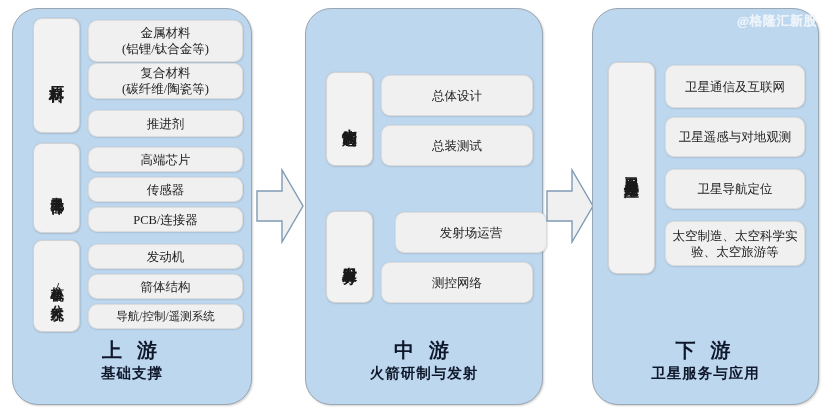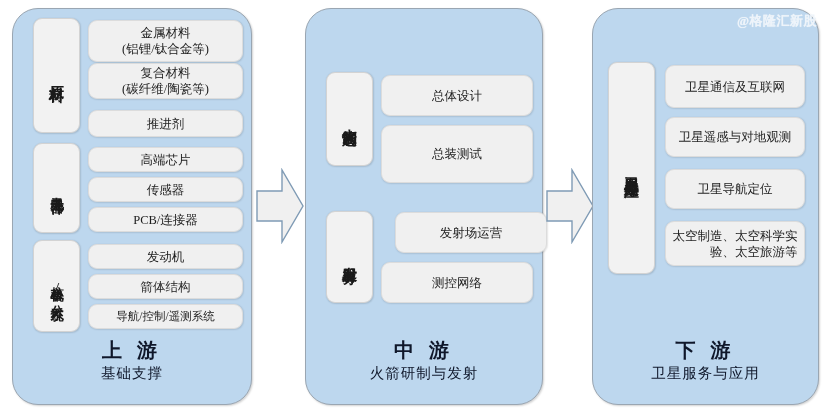--- a/index.html
+++ b/index.html
@@ -93,21 +93,21 @@
   .stage-caption .big {
     display: block;
     font-size: 20px;
     font-weight: bold;
     letter-spacing: 5px;
     line-height: 1.25;
   }
   .stage-caption .sub {
     display: block;
     font-size: 14.5px;
-    font-weight: normal;
+    font-weight: bold;
     letter-spacing: 1px;
     line-height: 1.5;
   }
 
   
   .arrow {
     position: absolute;
     top: 168px;
     width: 48px;
     height: 76px;
@@ -168,21 +168,21 @@
       <polygon points="1,23 26,23 26,2 47,38 26,74 26,53 1,53" fill="#f0f0f0" stroke="#7f9bb5" stroke-width="1.4" stroke-linejoin="miter"></polygon>
     </svg>
   </div>
 
   <div class="stage" id="stage-midstream"></div>
 
   <div class="group-label" style="left:326px; top:72px; width:47px; height:94px;">
     <span class="vtext">火箭制造</span>
   </div>
   <div class="item" style="left:381px; top:75px; width:152px; height:41px;">总体设计</div>
-  <div class="item" style="left:381px; top:125px; width:152px; height:58px;">总装测试</div>
+  <div class="item" style="left:381px; top:125px; width:152px; height:41px;">总装测试</div>
 
   <div class="group-label" style="left:326px; top:211px; width:47px; height:92px;">
     <span class="vtext">发射服务</span>
   </div>
   <div class="item" style="left:381px; top:212px; width:152px; height:41px;margin-left:14px;">发射场运营</div>
   <div class="item" style="left:381px; top:262px; width:152px; height:41px;">测控网络</div>
 
   <div class="stage-caption" style="left:305px; top:338px; width:238px;">
     <span class="big">中 游</span>
     <span class="sub">火箭研制与发射</span>
@@ -195,21 +195,21 @@
   </div>
 
   <div class="stage" id="stage-downstream"></div>
 
   <div class="group-label" style="left:608px; top:62px; width:47px; height:212px;">
     <span class="vtext" style="font-size:15px;">卫星服务及应用</span>
   </div>
   <div class="item" style="left:665px; top:65px; width:140px; height:43px;">卫星通信及互联网</div>
   <div class="item" style="left:665px; top:117px; width:140px; height:40px;">卫星遥感与对地观测</div>
   <div class="item" style="left:665px; top:169px; width:140px; height:40px;">卫星导航定位</div>
-  <div class="item" style="left:665px; top:221px; width:140px; height:45px;text-align:right;">太空制造、太空科学实
+  <div class="item" style="left:665px; top:221px; width:140px; height:45px;">太空制造、太空科学实
 验、太空旅游等</div>
 
   <div class="stage-caption" style="left:592px; top:338px; width:227px;">
     <span class="big">下 游</span>
     <span class="sub">卫星服务与应用</span>
   </div>
 
   <div id="watermark">@格隆汇新股</div>
 
 </div>

